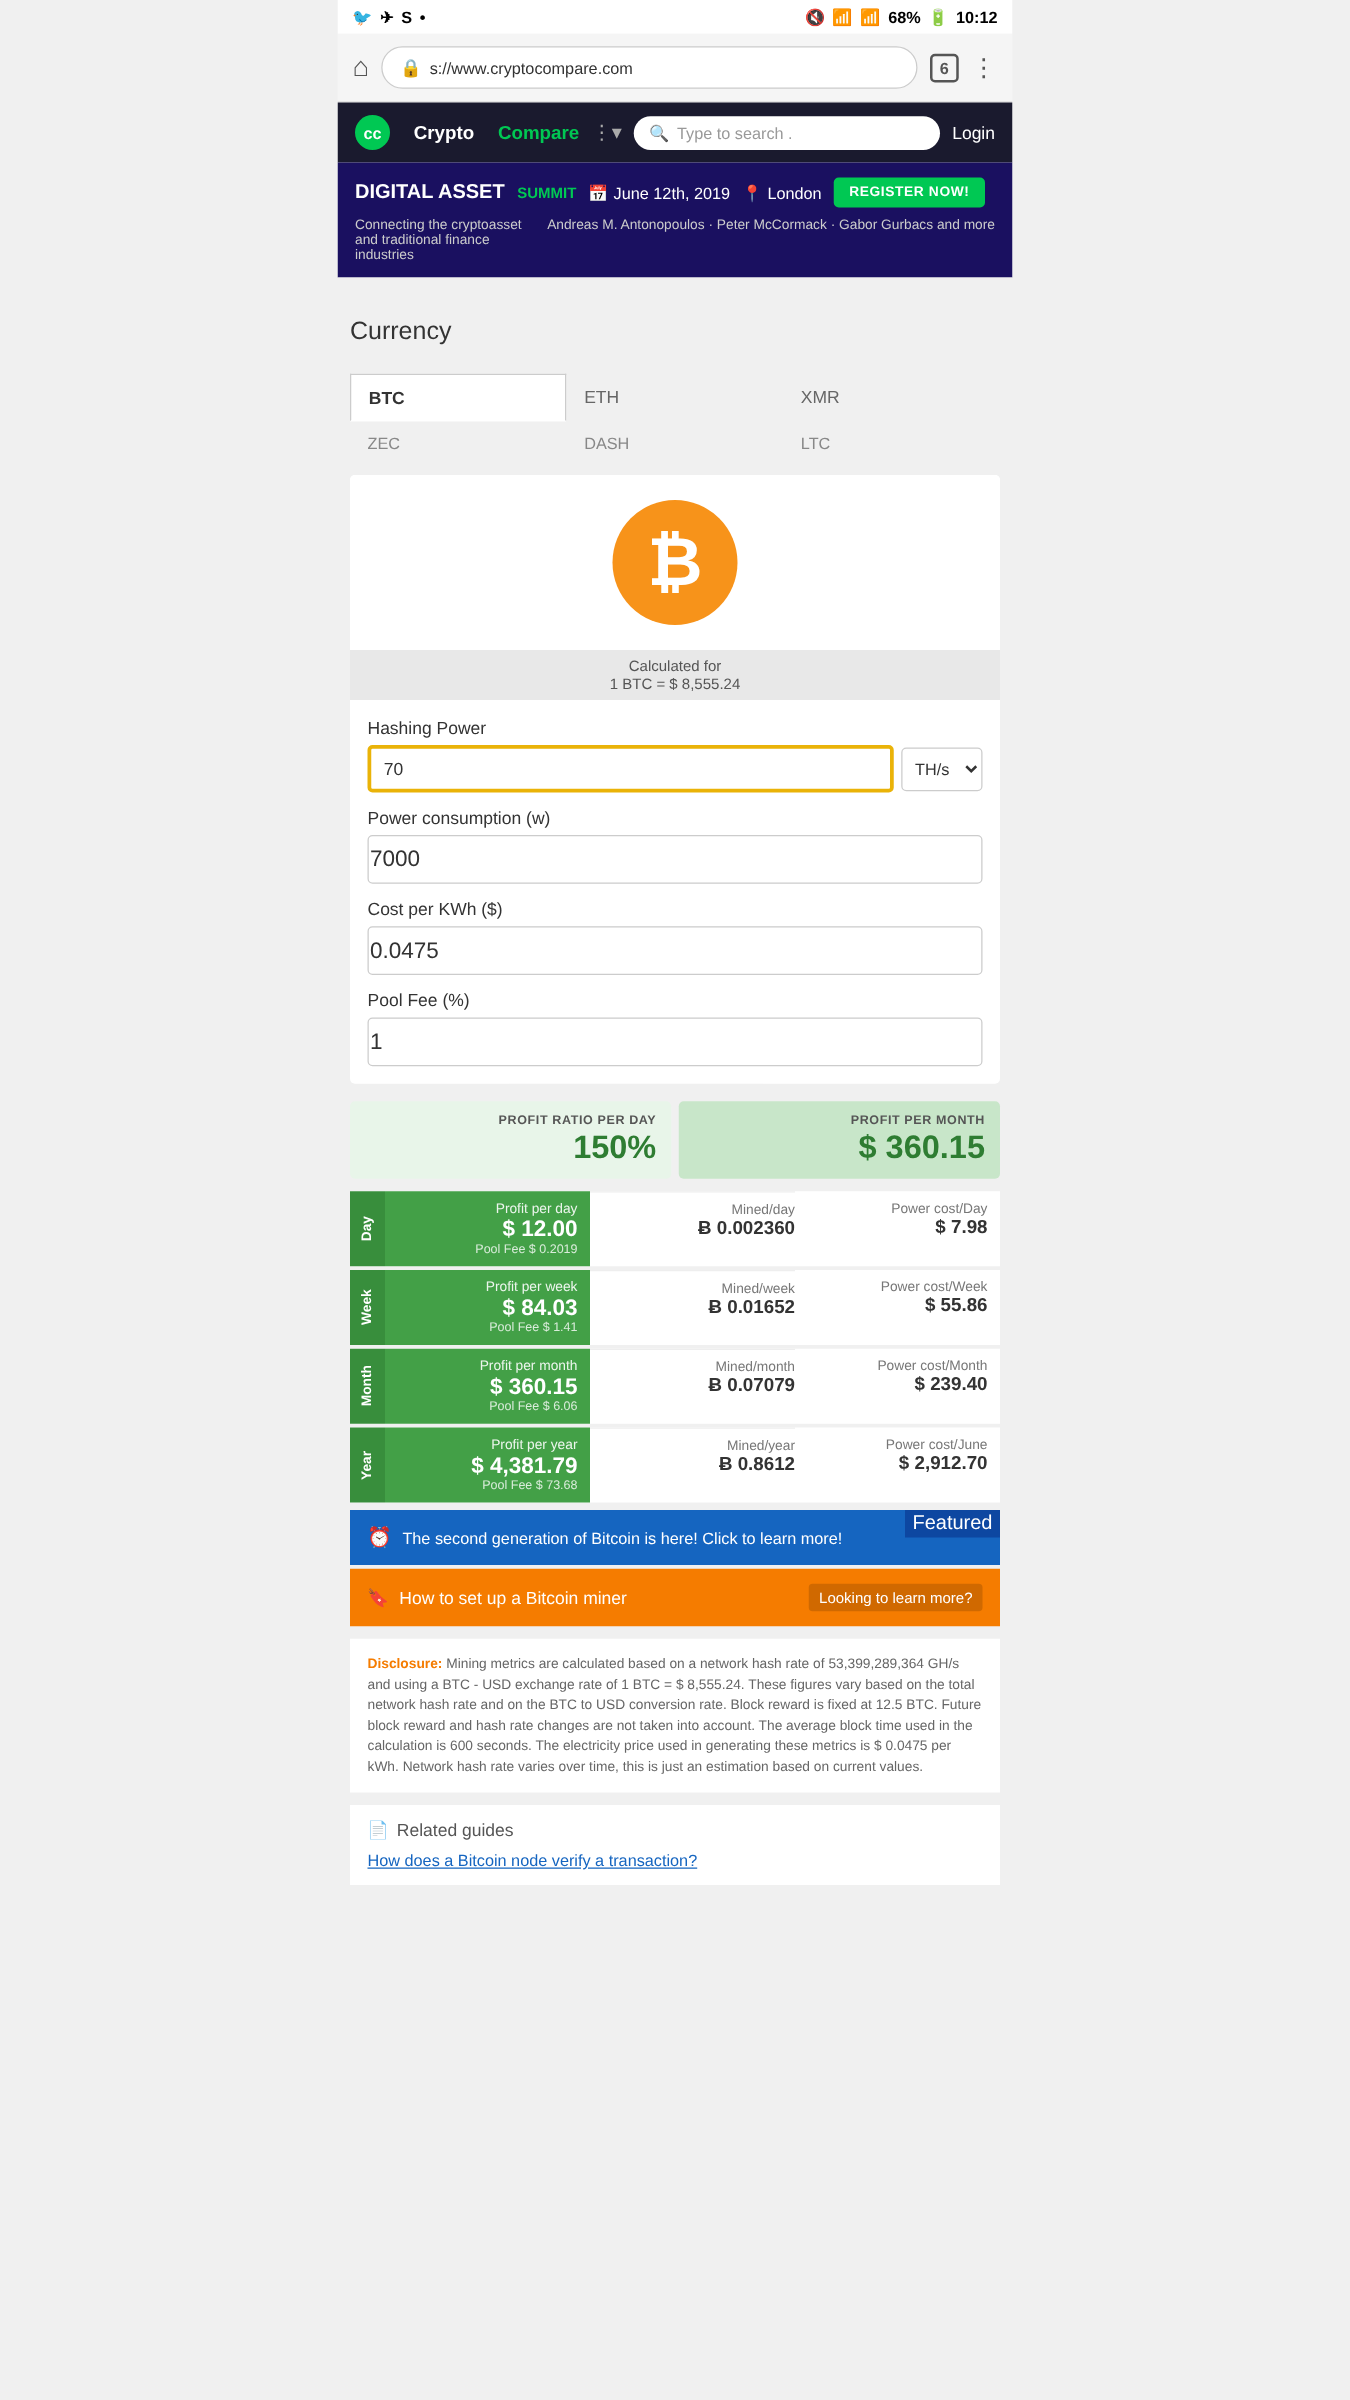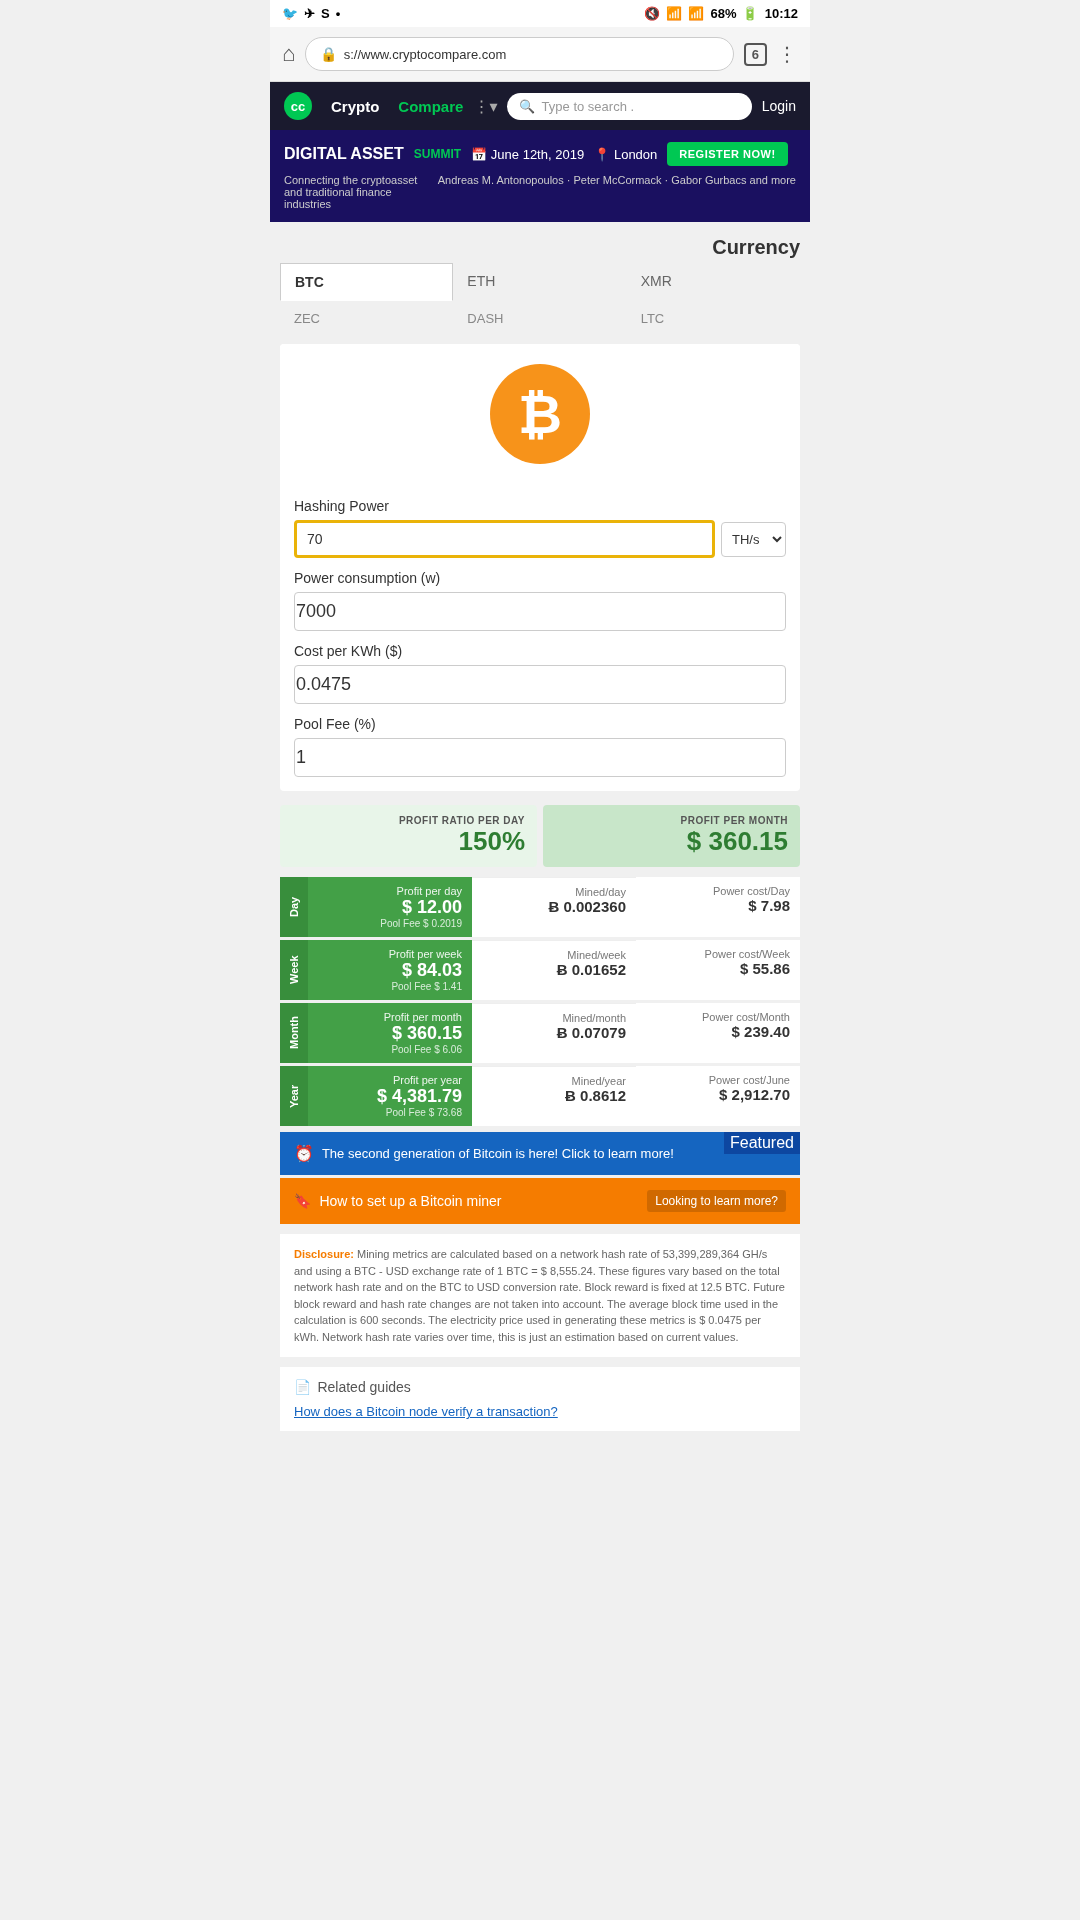--- a/index.html
+++ b/index.html
@@ -126,24 +126,24 @@
       gap: 20px;
       font-size: 11px;
     }
     .banner-desc { color: #ccc; flex: 1; }
     .banner-speakers { color: #ccc; text-align: right; }
 
     
     .content { background: #f0f0f0; padding: 10px; }
     
     .page-title {
-      text-align: right;
+      text-align: left;
       font-size: 20px;
-      font-weight: bold;
-      margin: 4px 0;
+      font-weight: normal;
+      margin: 22px 0;
       color: #333;
     }
 
     
     .currency-tabs {
       display: grid;
       grid-template-columns: 1fr 1fr 1fr;
       gap: 0;
       margin-bottom: 2px;
     }
@@ -294,21 +294,21 @@
       background: #43a047;
       color: white;
       padding: 8px 10px;
       flex: 1.2;
       text-align: right;
     }
     .result-profit-label { font-size: 11px; opacity: 0.9; }
     .result-profit-value { font-size: 18px; font-weight: bold; }
     .result-profit-fee { font-size: 10px; opacity: 0.8; }
     .result-mined {
-      padding: 8px 10px;
+      padding: 8px 0;
       flex: 1;
       text-align: right;
       border-top: 1px solid #eee;
     }
     .result-mined-label { font-size: 11px; color: #777; }
     .result-mined-value { font-size: 15px; color: #333; font-weight: bold; }
     .result-power {
       padding: 8px 10px;
       flex: 1;
       text-align: right;
@@ -460,20 +460,24 @@
     <div class="currency-tab2">ZEC</div>
     <div class="currency-tab2">DASH</div>
     <div class="currency-tab2">LTC</div>
   </div>
 
   <div class="calc-card">
     <div class="btc-logo-area">
       <div class="btc-circle">
         <span>₿</span>
       </div>
+    </div>
+    <div class="calc-info-bar">
+      <span>Calculated for</span><br>
+      <span>1 BTC = $ 8,555.24</span>
     </div>
 
     <div class="form-section">
       <div class="field-label">Hashing Power</div>
       <div class="input-row">
         <input class="input-field" type="text" value="70" style="">
         <select class="unit-select">
           <option>TH/s</option>
           <option>GH/s</option>
           <option>MH/s</option>

